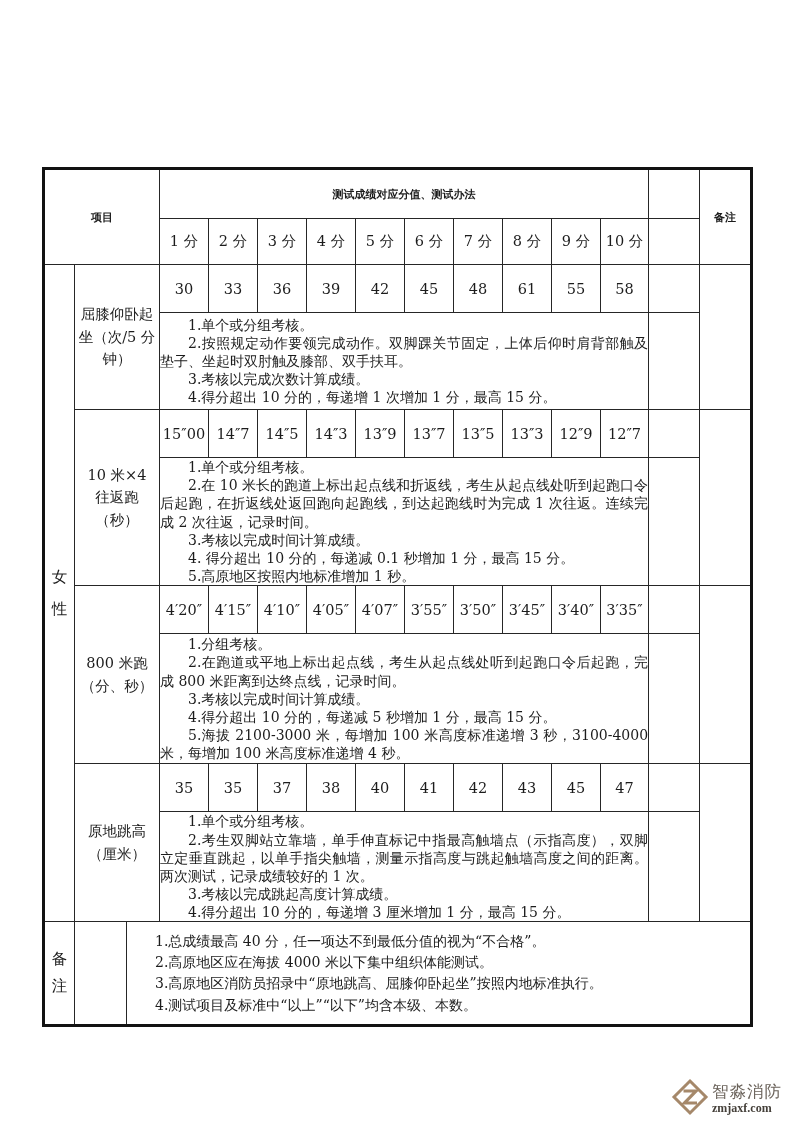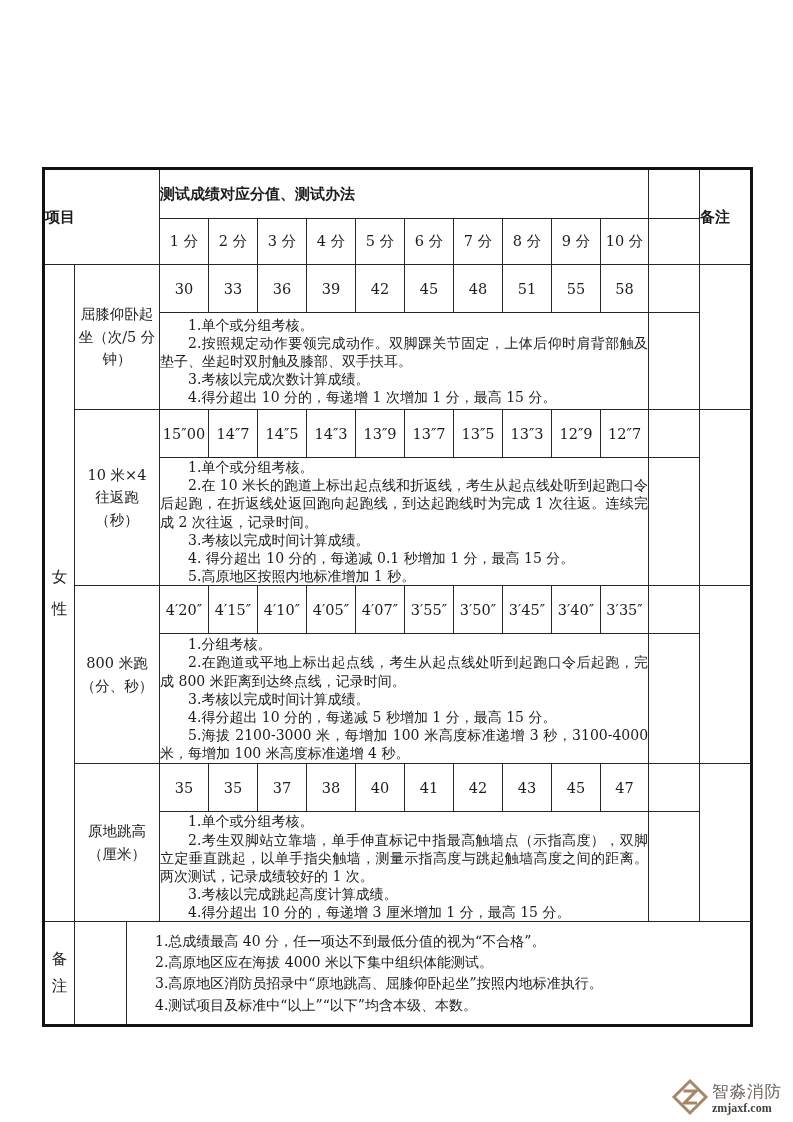--- a/index.html
+++ b/index.html
@@ -12,21 +12,21 @@
     position:absolute; left:42px; top:167px; width:708px;
     border-collapse:collapse; table-layout:fixed;
     border:3px solid #121212;
   }
   table.main td { border:1px solid #262626; padding:0; }
   .r-h1 { height:50px; }
   .r-h2 { height:46px; }
   .r-val { height:48px; }
   .r-notes { height:104px; }
   .hdr-project, .hdr-remark, .hdr-main {
-    font-weight:bold; font-size:15px; vertical-align:middle;
+    font-weight:bold; font-size:11px; text-align:center; vertical-align:middle;
   }
   .hdr-score {
     font-size:14.5px; text-align:center; vertical-align:middle;margin-top:44px;
   }
   .val {
     font-size:14.5px; text-align:center; vertical-align:middle;
   }
   .gender {
     font-size:15.5px; text-align:center; vertical-align:middle;
     white-space:pre-line; line-height:2.1;
@@ -112,21 +112,21 @@
     <td class="project" colspan="2" rowspan="2">屈膝仰卧起
 坐（次/5 分
 钟）</td>
     <td class="val">30</td>
     <td class="val">33</td>
     <td class="val">36</td>
     <td class="val">39</td>
     <td class="val">42</td>
     <td class="val">45</td>
     <td class="val">48</td>
-    <td class="val">51</td>
+    <td class="val">61</td>
     <td class="val">55</td>
     <td class="val">58</td>
     <td class="spacer"></td>
     <td class="spacer" rowspan="2"></td>
   </tr>
   <tr>
     <td class="methods m1" colspan="10">
       <p>1.单个或分组考核。</p>
       <p>2.按照规定动作要领完成动作。双脚踝关节固定，上体后仰时肩背部触及垫子、坐起时双肘触及膝部、双手扶耳。</p>
       <p>3.考核以完成次数计算成绩。</p>

